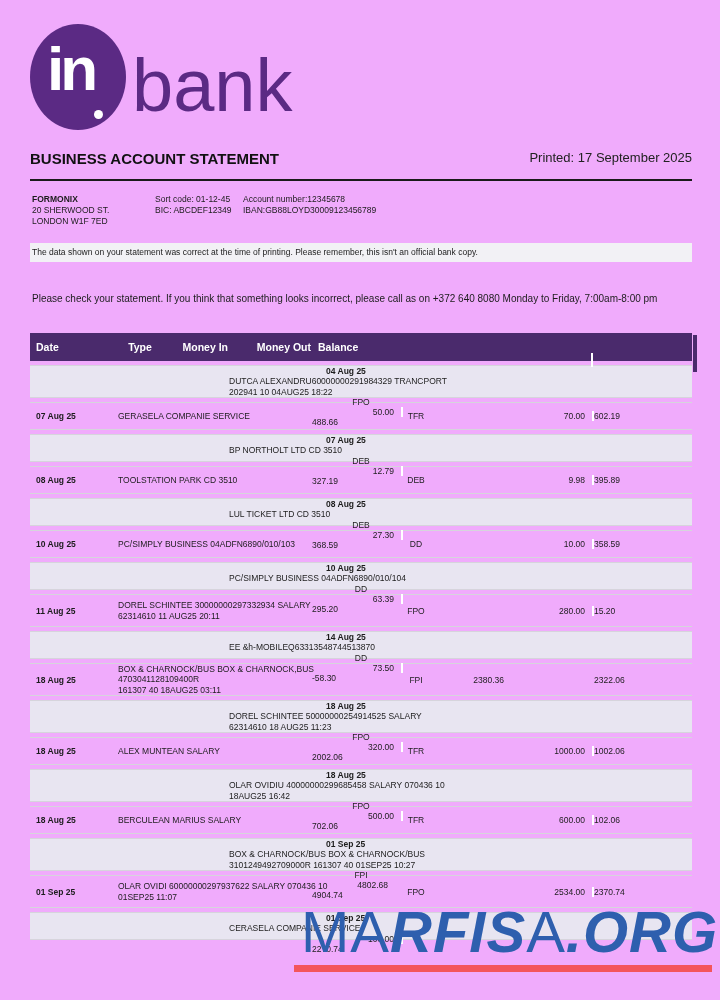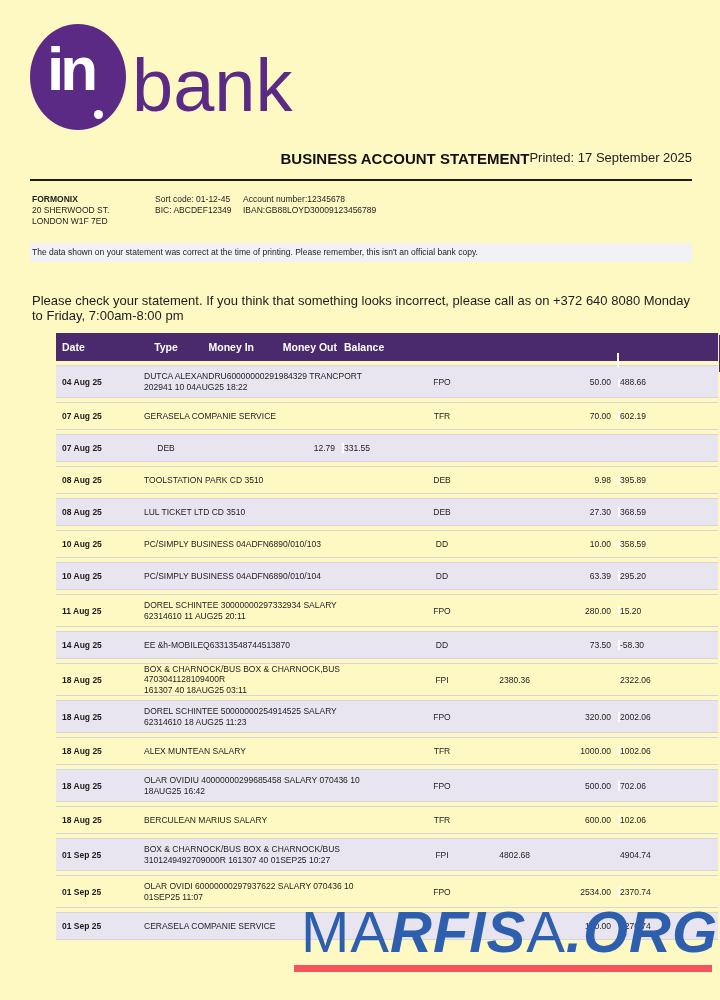--- a/index.html
+++ b/index.html
@@ -1,63 +1,63 @@
 <!DOCTYPE html>
 <html style="--brand-purple: #5b2a84; --header-bg: #4a2a6c; --row-alt: #e8e5f1; --wm-blue: #2e5fae; --wm-red: #f4555b;"><head>
 <meta charset="utf-8">
 <style>
   * { margin:0; padding:0; box-sizing:border-box; }
   html,body { background:#fff; }
   body { font-family:"Liberation Sans","DejaVu Sans",sans-serif; color:#1c1c1c; }
-  .page { position:relative; width:720px; height:1000px; background:#fef9c3; overflow:hidden;
+  .page { position:relative; width:720px; height:1000px; background:#f0abfc; overflow:hidden;
           font-family:"Liberation Sans","DejaVu Sans",sans-serif; }
 
   
   .logo { position:absolute; left:30px; top:22px; width:300px; height:112px; }
   .logo-oval { position:absolute; left:0; top:2px; width:96px; height:106px;
                background:var(--brand-purple,#5b2a84); border-radius:50%; }
   .logo-in { position:absolute; left:17px; top:14px; color:#fff; font-size:62px; line-height:62px;
              font-weight:700; letter-spacing:-4px; }
   .logo-ndot { position:absolute; left:64px; bottom:11px; width:9px; height:9px;
                border-radius:50%; background:#fff; }
   .logo-word { position:absolute; left:102px; top:24px; color:var(--brand-purple,#5b2a84);
                font-size:74px; line-height:80px; font-weight:400; letter-spacing:0px; }
 
   
   .title-row { position:absolute; left:30px; top:150px; width:662px;
-               display:flex; justify-content:flex-end; align-items:flex-end; }
+               display:flex; justify-content:space-between; align-items:flex-end; }
   .title-row h1 { font-size:15px; font-weight:700; letter-spacing:0; color:#111; }
   .printed { font-size:13px; color:#222; padding-bottom:2px; }
   .title-rule { position:absolute; left:30px; top:179px; width:662px; height:2px; background:#1a1a1a; }
 
   
   .acct { position:absolute; left:32px; top:194px; font-size:8.5px; line-height:11px; }
   .acct .name { font-weight:700; }
   .acct-mid { position:absolute; left:155px; top:194px; font-size:8.5px; line-height:11px; }
   .acct-mid .r { display:flex; }
   .acct-mid .a { width:88px; }
 
   .disclaimer { position:absolute; left:30px; top:243px; width:662px; background:#f2f1f5;
                 font-size:8.5px; padding:4px 2px 5px 2px; color:#1c1c1c; }
-  .contact { position:absolute; left:32px; top:293px; width:660px; font-size:13px; color:#1c1c1c; }
-
-  
-  .table { position:absolute; left:30px; top:333px; width:662px;margin-left:26px; }
+  .contact { position:absolute; left:32px; top:293px; width:660px; font-size:10px; color:#1c1c1c; }
+
+  
+  .table { position:absolute; left:30px; top:333px; width:662px; }
   .thead { display:flex; align-items:center; height:28px; background:var(--header-bg,#4a2a6c);
            color:#fff; font-weight:700; font-size:10.5px; }
   .c-date { width:82px;  padding-left:6px; }
   .c-desc { width:276px; padding-left:6px; }
   .c-type { width:56px;  text-align:center; }
   .c-in   { width:66px;  text-align:right; padding-right:6px; }
   .c-out  { width:84px;  text-align:right; padding-right:7px; }
   .c-bal  { width:98px;  text-align:left; padding-right:5px; }
 
   .row { display:flex; align-items:center; margin-top:4px; font-size:8.5px;
          border-top:1px solid #d6d4dc; border-bottom:1px solid #d6d4dc; }
-  .row.alt { background:var(--row-alt,#e8e5f1); }
+  .row.alt { background:var(--row-alt,#e8e5f1);flex-direction:column; }
   .row.h1 { height:28px; }
   .row.h2 { height:33px; }
   .row .c-date { font-weight:700; }
   .row .c-desc { white-space:pre-line; line-height:10.5px; }
   .row .c-out  { border-right:2px solid #fff; }
 
   .tick-p { position:absolute; right:-5px; top:2px; width:4px; height:37px;
             background:var(--header-bg,#4a2a6c); }
   .tick-w { position:absolute; left:561px; top:20px; width:2px; height:14px; background:#fff; }
 
@@ -130,24 +130,25 @@
         <div class="row plain h1">
     <div class="c-date">07 Aug 25</div>
     <div class="c-desc">GERASELA COMPANIE SERVICE</div>
     <div class="c-type">TFR</div>
     <div class="c-in"></div>
     <div class="c-out">70.00</div>
     <div class="c-bal">602.19</div>
   </div>
         <div class="row alt h1">
     <div class="c-date">07 Aug 25</div>
+    <div class="c-desc">BP NORTHOLT LTD CD 3510</div>
     <div class="c-type">DEB</div>
     <div class="c-in"></div>
     <div class="c-out">12.79</div>
-    <div class="c-bal">331.55</div>
+    <div class="c-bal">327.19</div>
   </div>
         <div class="row plain h1">
     <div class="c-date">08 Aug 25</div>
     <div class="c-desc">TOOLSTATION PARK CD 3510</div>
     <div class="c-type">DEB</div>
     <div class="c-in"></div>
     <div class="c-out">9.98</div>
     <div class="c-bal">395.89</div>
   </div>
         <div class="row alt h1">

